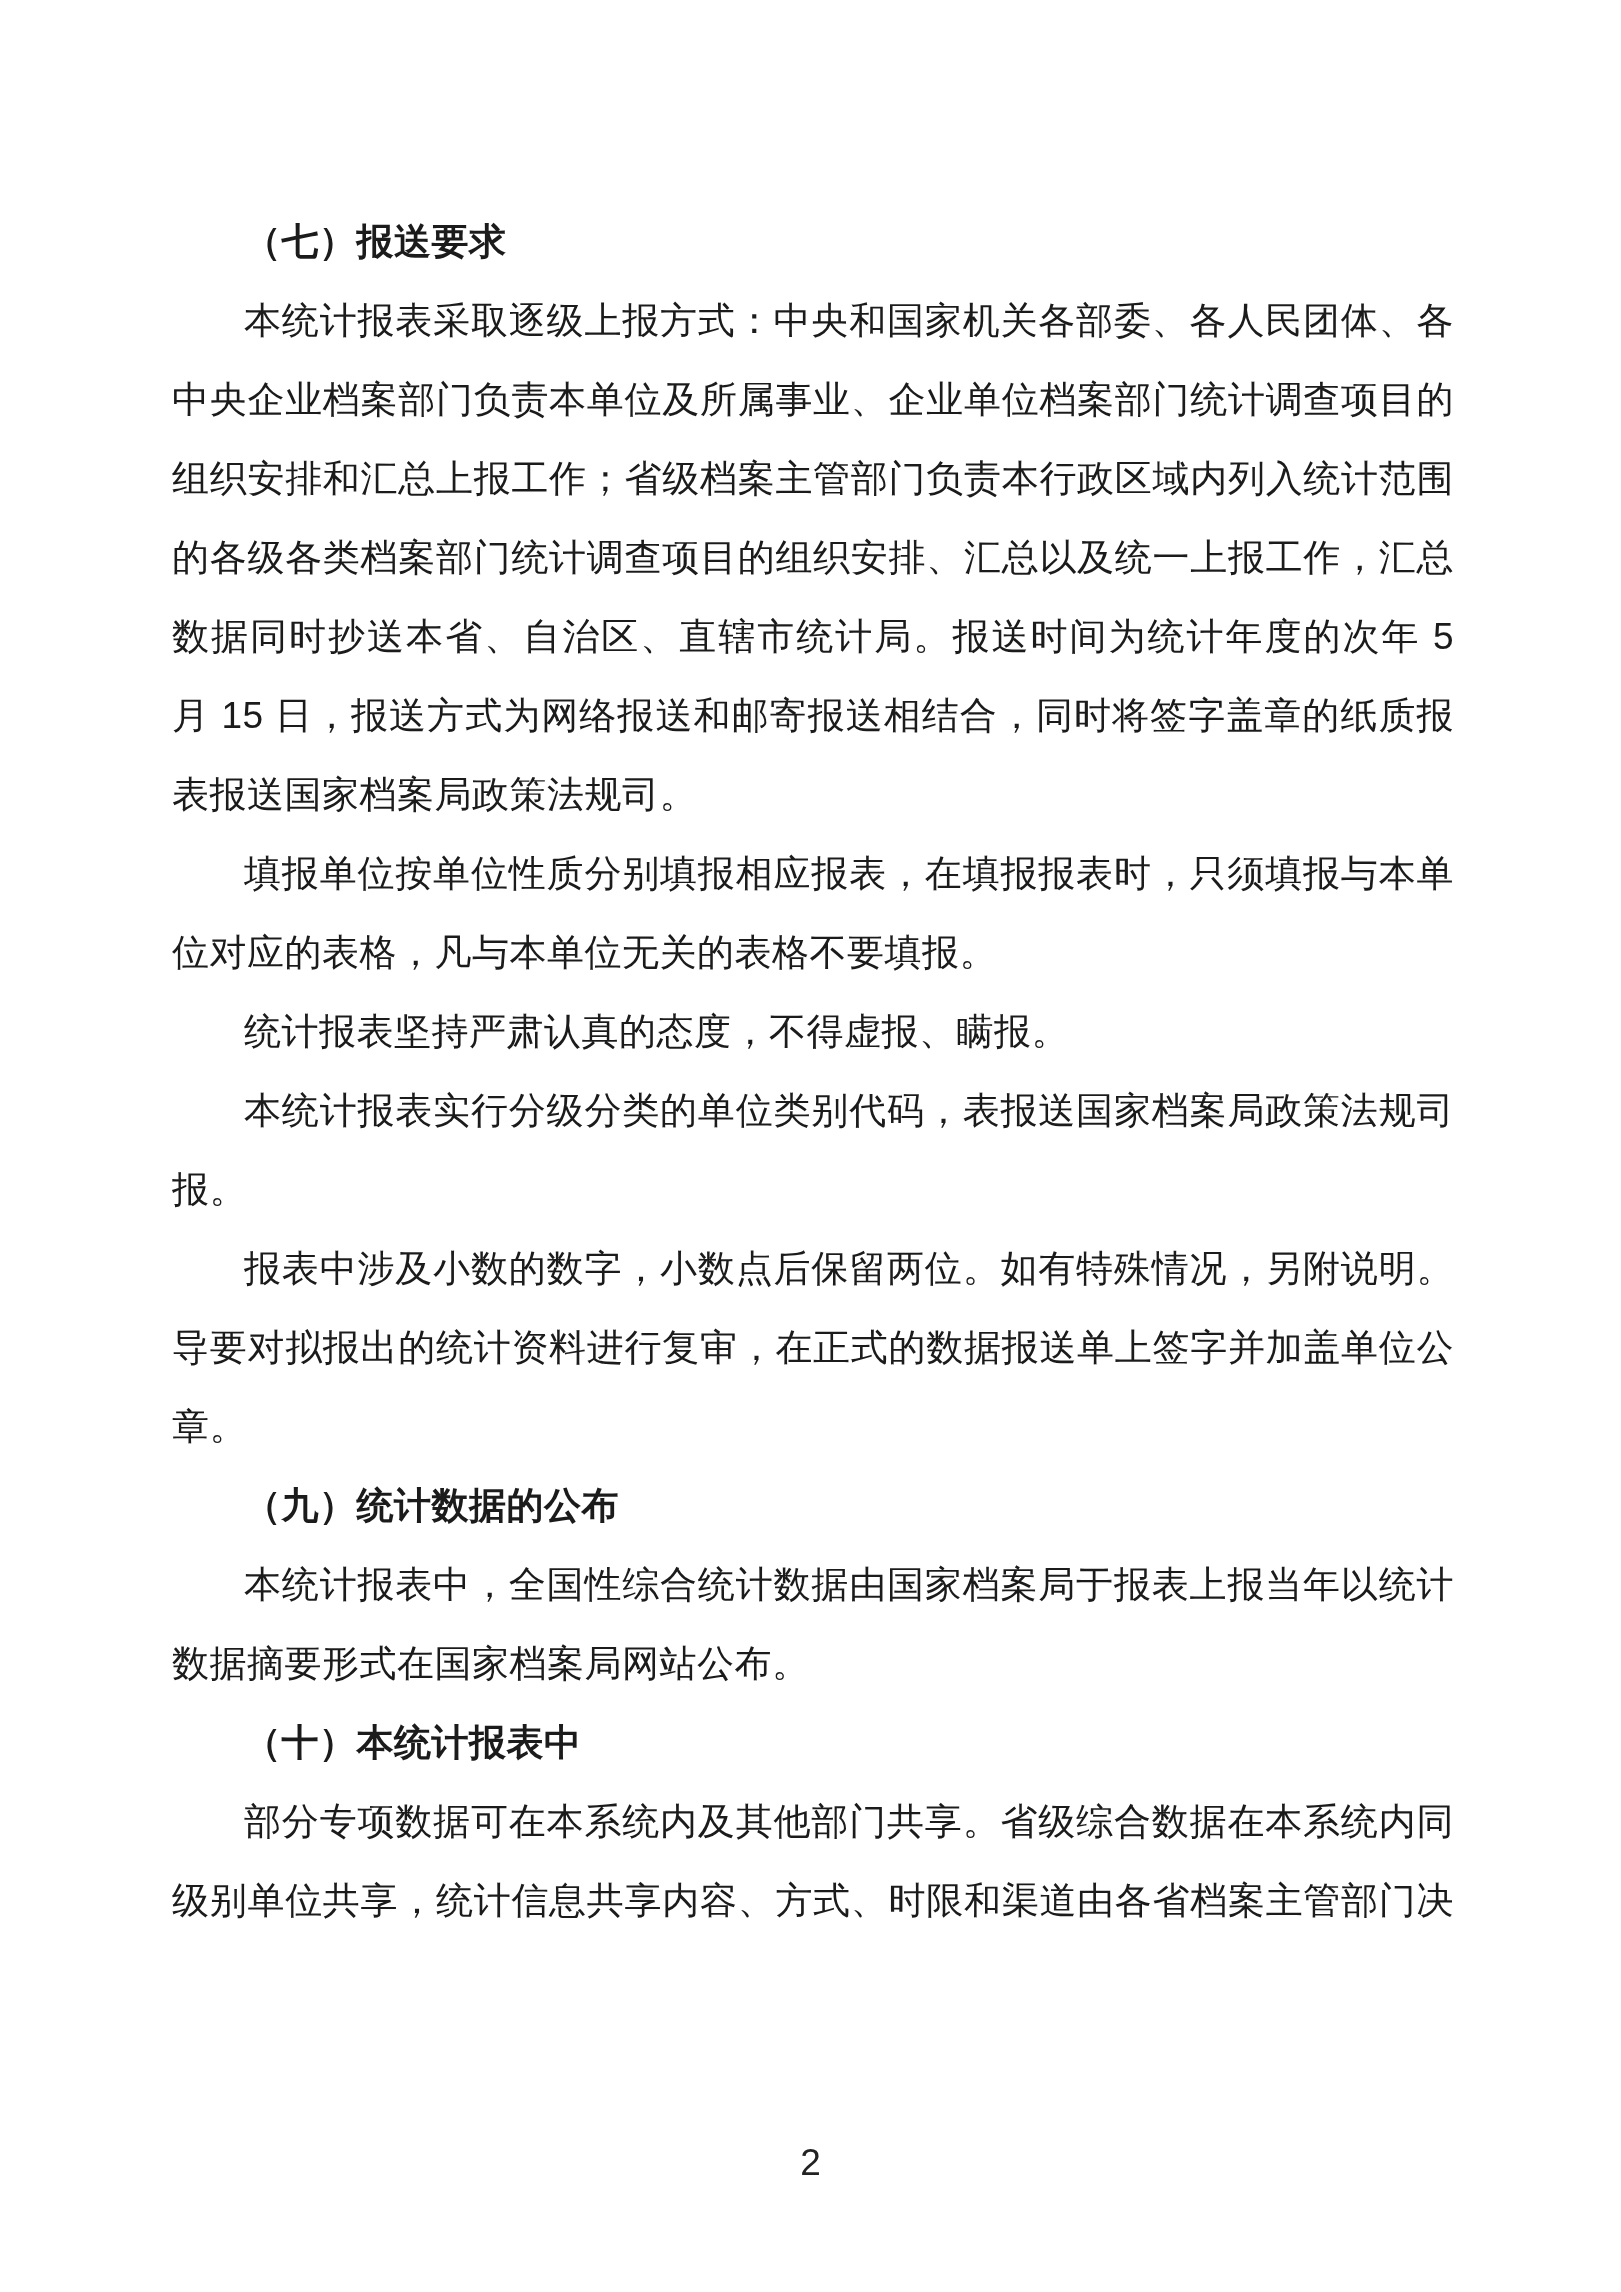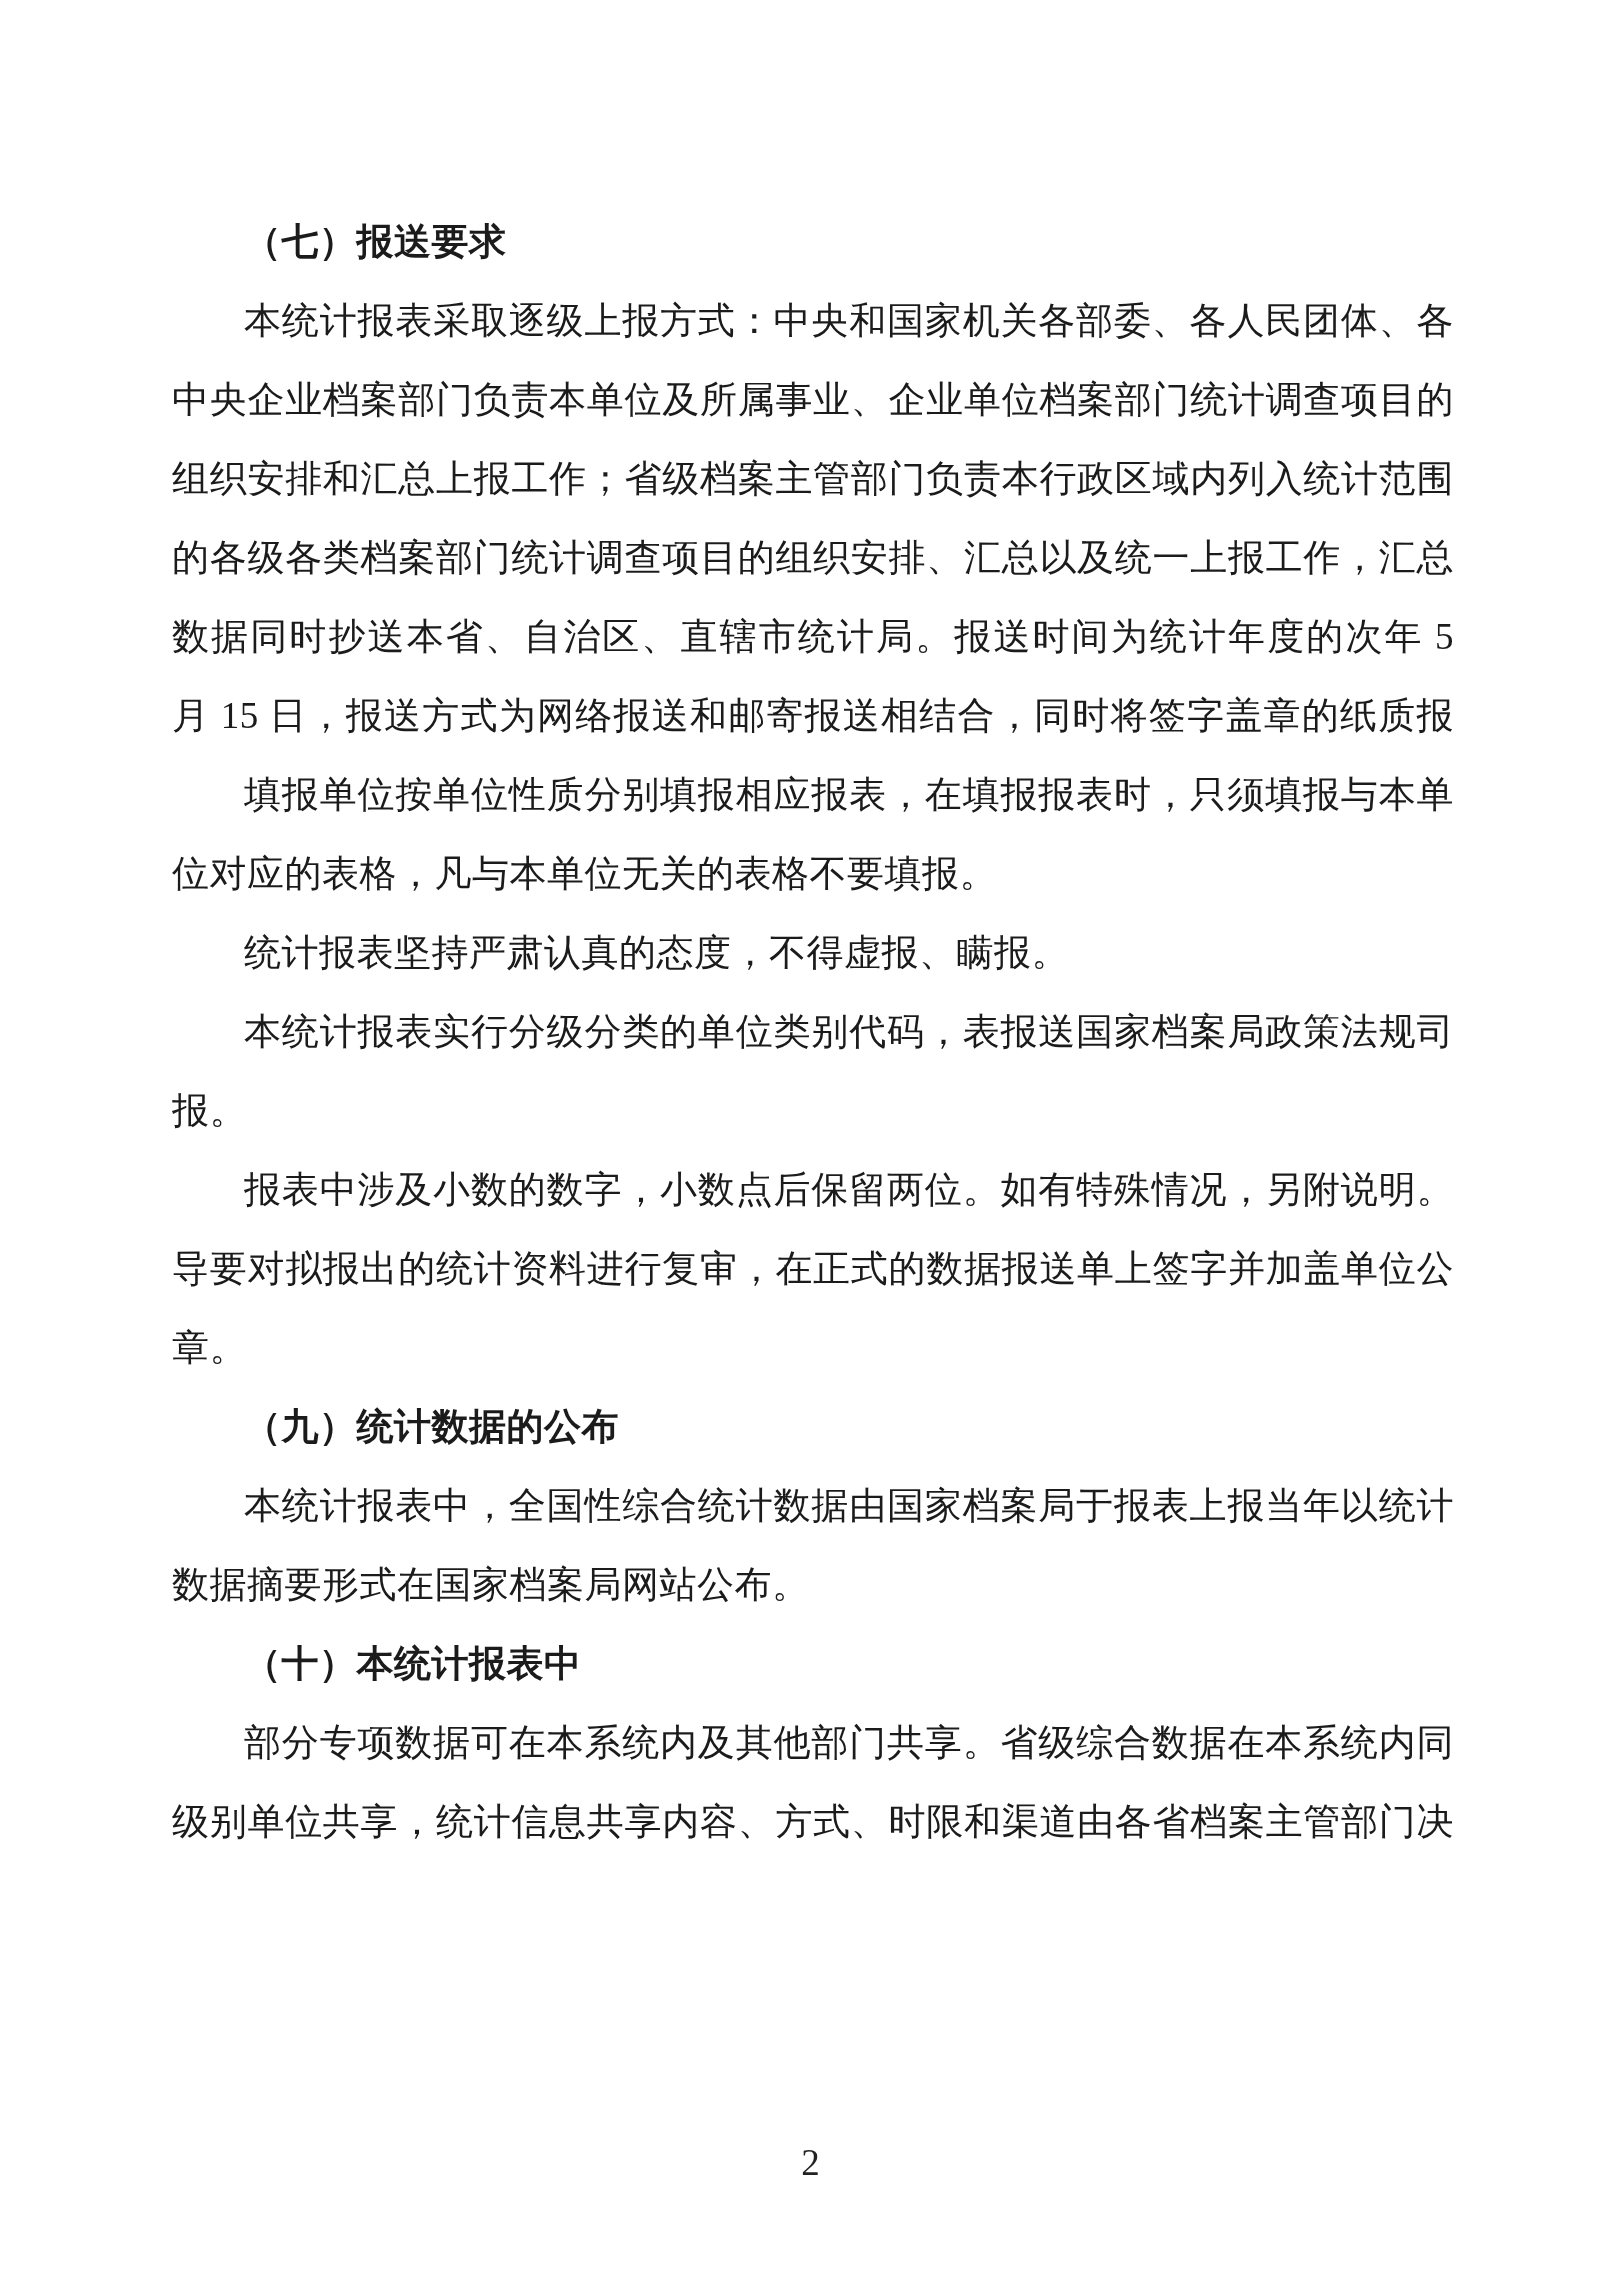--- a/index.html
+++ b/index.html
@@ -6,21 +6,21 @@
     margin: 0;
     padding: 0;
     background: #e8e8e8;
   }
   .page {
     position: relative;
     width: 1621px;
     height: 2293px;
     background: #ffffff;
     overflow: hidden;
-    font-family: Liberation Serif, serif;
+    font-family: Liberation Sans, sans-serif;
     color: #1b1b1b;
   }
   .content {
     position: absolute;
     left: 172px;
     top: 202px;
     width: 1282px;
   }
   .line {
     height: 79px;
@@ -54,20 +54,21 @@
 
 <div class="page">
   <div class="content">
     <div class="line heading first">（七）报送要求</div>
     <div class="line first stretch">本统计报表采取逐级上报方式：中央和国家机关各部委、各人民团体、各</div>
     <div class="line stretch">中央企业档案部门负责本单位及所属事业、企业单位档案部门统计调查项目的</div>
     <div class="line stretch">组织安排和汇总上报工作；省级档案主管部门负责本行政区域内列入统计范围</div>
     <div class="line stretch">的各级各类档案部门统计调查项目的组织安排、汇总以及统一上报工作，汇总</div>
     <div class="line stretch">数据同时抄送本省、自治区、直辖市统计局。报送时间为统计年度的次年 5</div>
     <div class="line stretch">月 15 日，报送方式为网络报送和邮寄报送相结合，同时将签字盖章的纸质报</div>
+    <div class="line">表报送国家档案局政策法规司。</div>
     <div class="line first stretch">填报单位按单位性质分别填报相应报表，在填报报表时，只须填报与本单</div>
     <div class="line">位对应的表格，凡与本单位无关的表格不要填报。</div>
     <div class="line first">统计报表坚持严肃认真的态度，不得虚报、瞒报。</div>
     <div class="line first stretch">本统计报表实行分级分类的单位类别代码，表报送国家档案局政策法规司</div>
     <div class="line">报。</div>
     <div class="line first stretch">报表中涉及小数的数字，小数点后保留两位。如有特殊情况，另附说明。</div>
     <div class="line stretch">导要对拟报出的统计资料进行复审，在正式的数据报送单上签字并加盖单位公</div>
     <div class="line">章。</div>
     <div class="line heading first">（九）统计数据的公布</div>
     <div class="line first stretch">本统计报表中，全国性综合统计数据由国家档案局于报表上报当年以统计</div>

